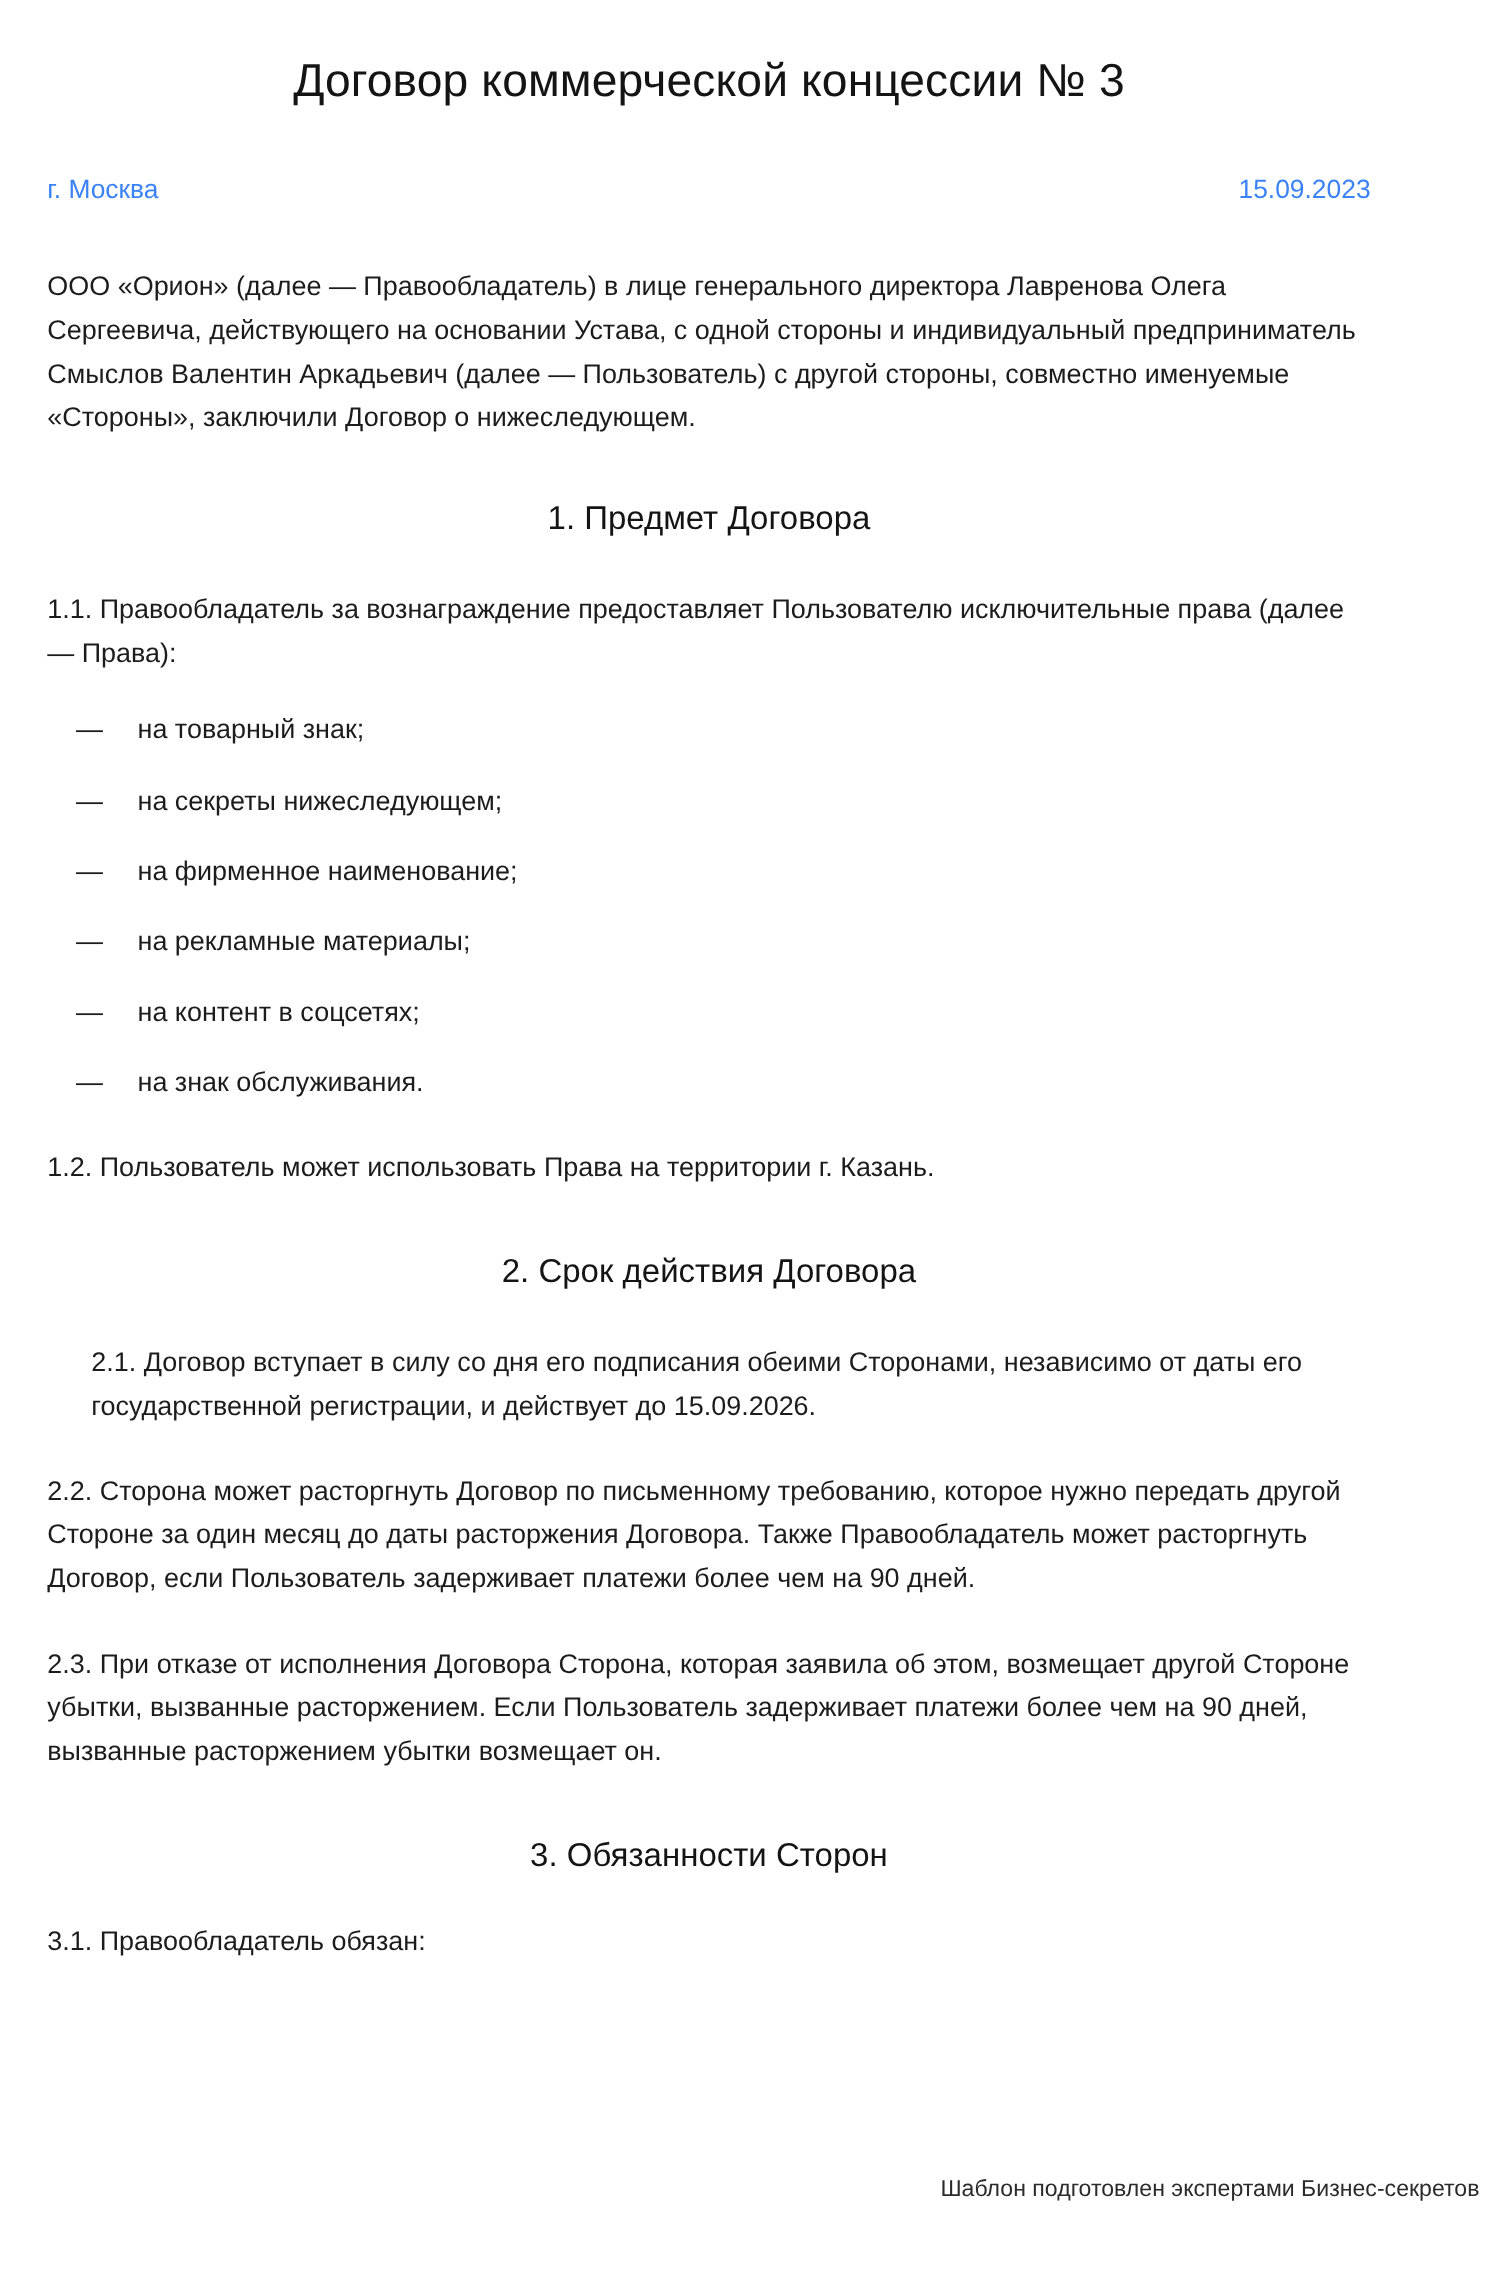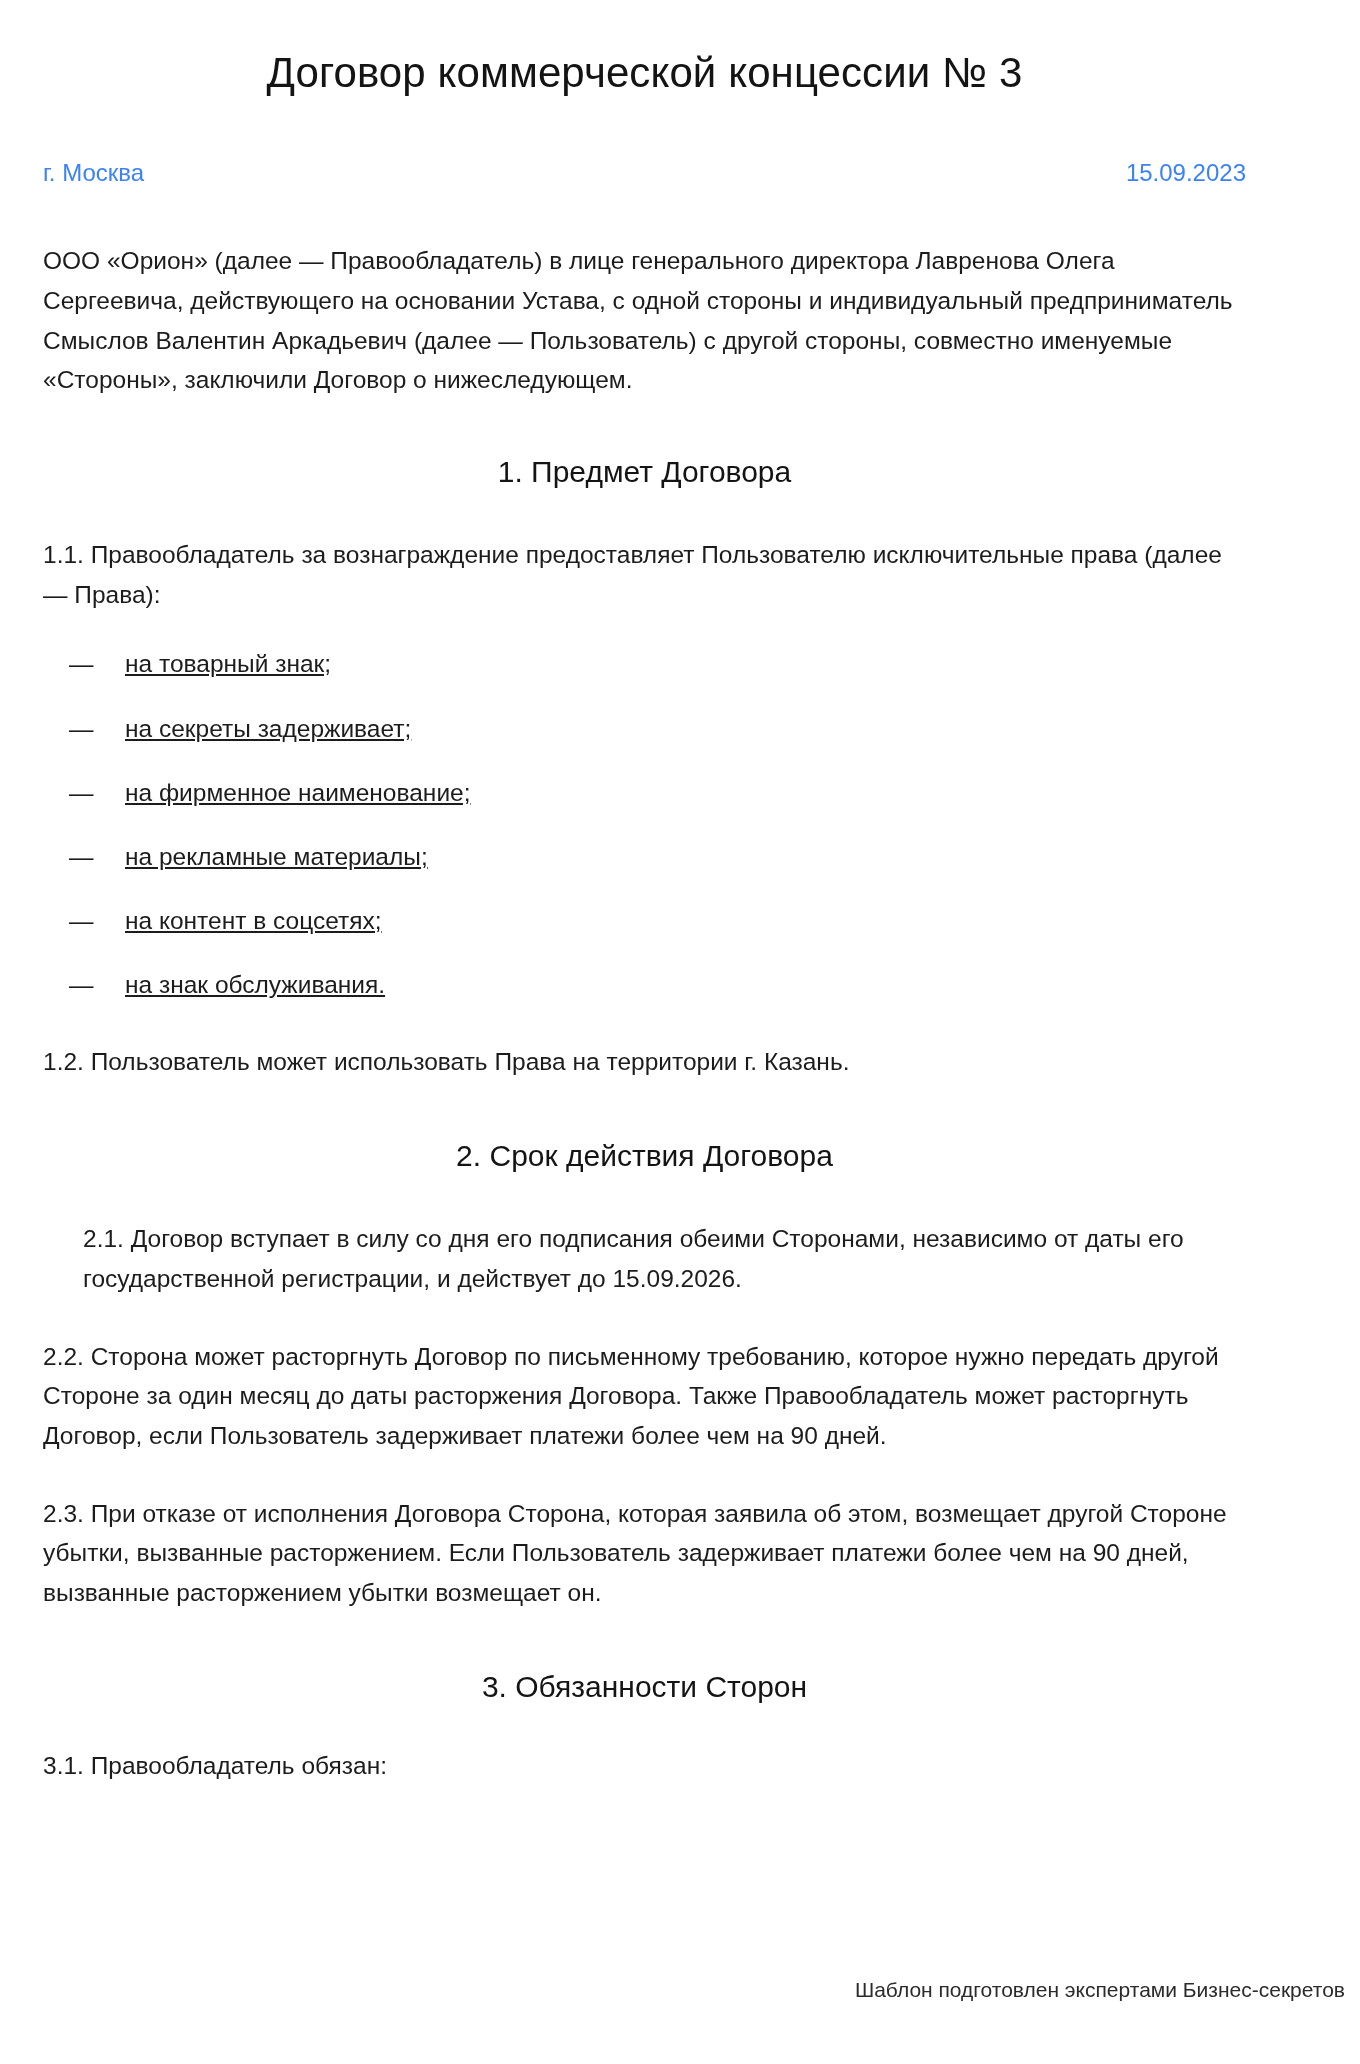--- a/index.html
+++ b/index.html
@@ -102,21 +102,21 @@
   .dash {
     display: inline-block;
     width: 33px;
     margin-left: 26px;
     margin-right: 23px;
     flex: 0 0 auto;
     color: #1c1c1c;
     font-size: 24.5px;
     line-height: 1;
   }
-  .rights-text { flex: 1 1 auto; text-decoration: underline; }
+  .rights-text { flex: 1 1 auto; }
 
   .footer-note {
     position: absolute;
     left: 43px;
     right: 15px;
     top: 1975px;
     text-align: right;
     font-size: 21px;
     line-height: 1.4;
     color: #2b2b2b;
@@ -141,21 +141,21 @@
 
     <p class="para p-1-1">1.1. Правообладатель за вознаграждение предоставляет Пользователю исключительные права (далее — Права):</p>
 
     <ul class="rights-list">
       <li class="rights-item">
         <span class="dash">—</span>
         <span class="rights-text">на товарный знак;</span>
       </li>
       <li class="rights-item">
         <span class="dash">—</span>
-        <span class="rights-text">на секреты задерживает;</span>
+        <span class="rights-text">на секреты нижеследующем;</span>
       </li>
       <li class="rights-item">
         <span class="dash">—</span>
         <span class="rights-text">на фирменное наименование;</span>
       </li>
       <li class="rights-item">
         <span class="dash">—</span>
         <span class="rights-text">на рекламные материалы;</span>
       </li>
       <li class="rights-item">

